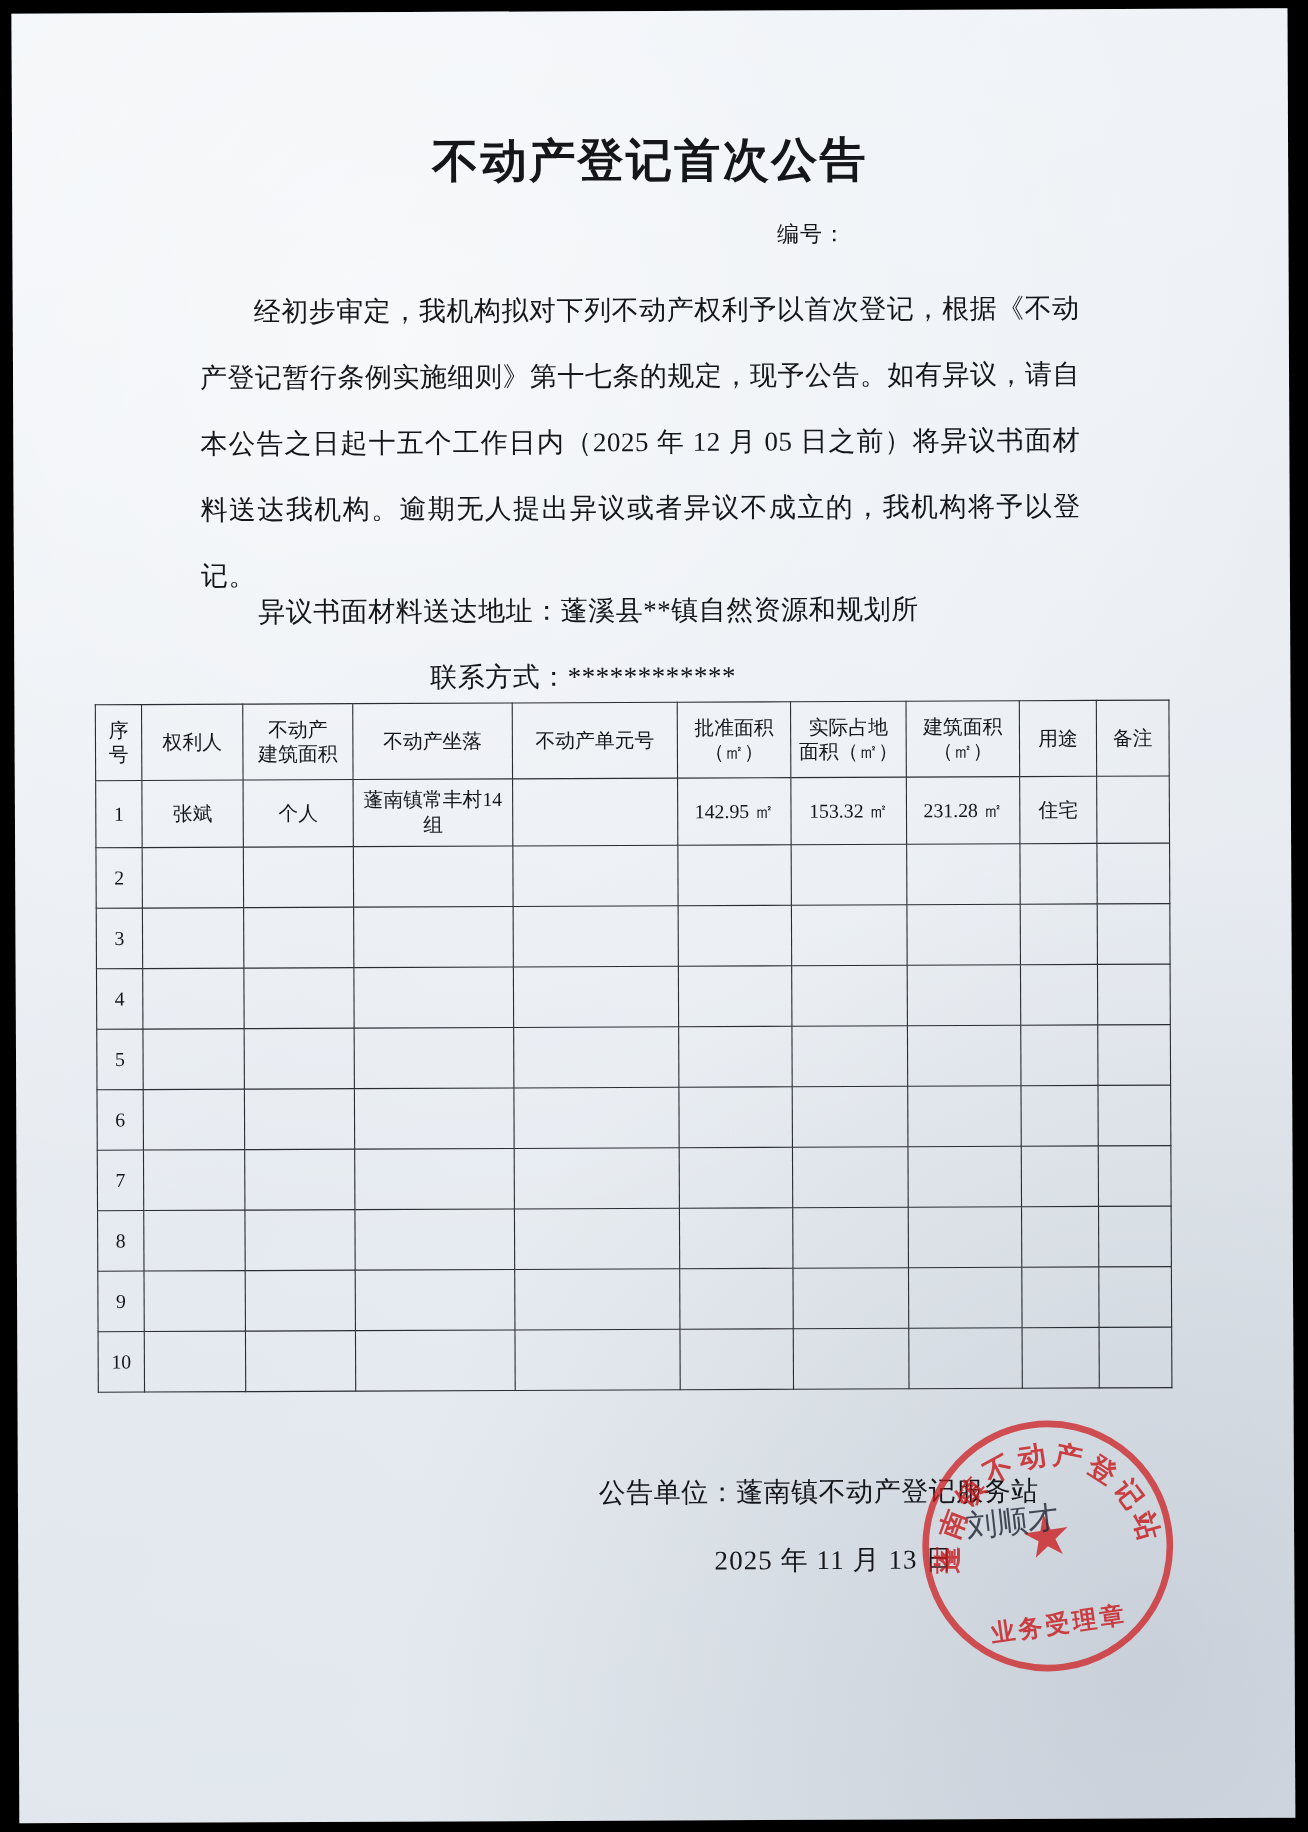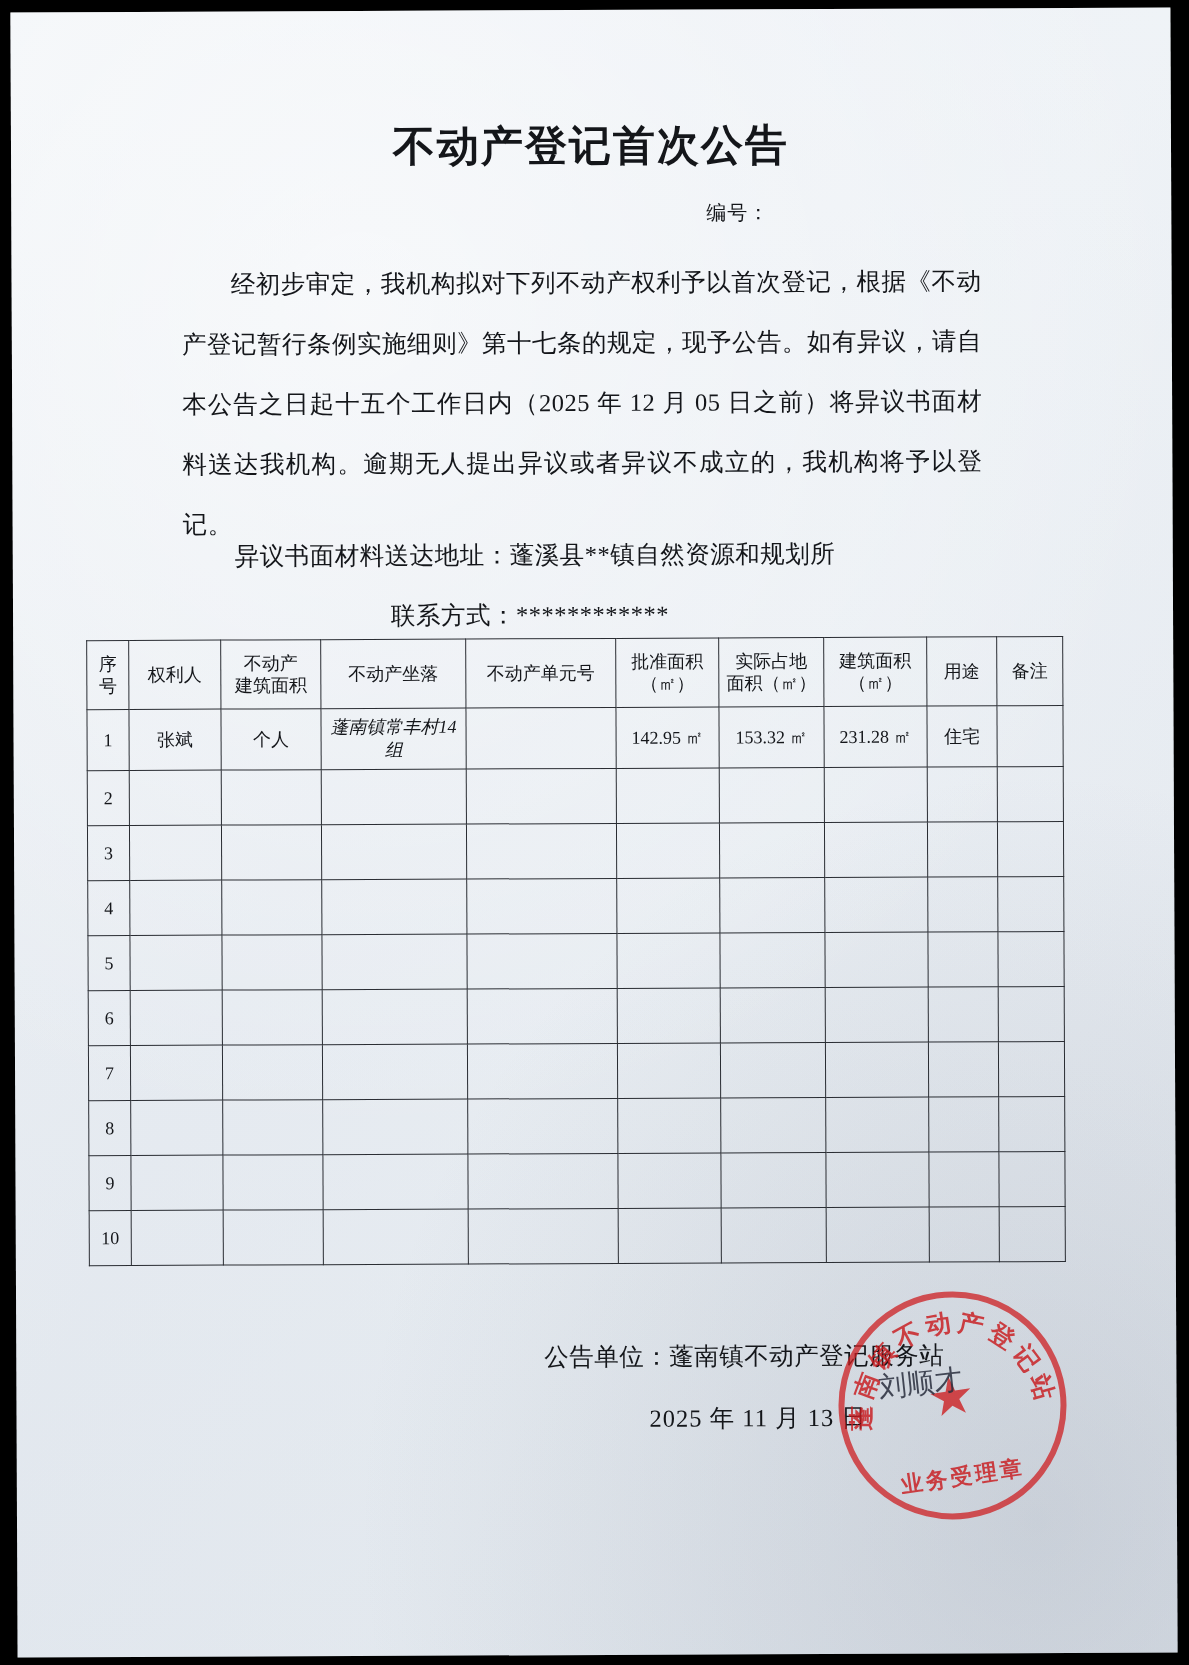--- a/index.html
+++ b/index.html
@@ -122,21 +122,20 @@
   .col-unit  { width: 150px; }
   .col-appr  { width: 103px; }
   .col-land  { width: 105px; }
   .col-build { width: 103px; }
   .col-use   { width: 70px; }
   .col-note  { width: 66px; }
   td.cell-left {
     text-align: left;
     padding-left: 7px;
     line-height: 1.3;
-    font-style: italic;
   }
 
   
   #issuer-line {
     position: absolute;
     top: 1330px;
     left: 528px;
     font-size: 24.5px;
     letter-spacing: .5px;
   }

